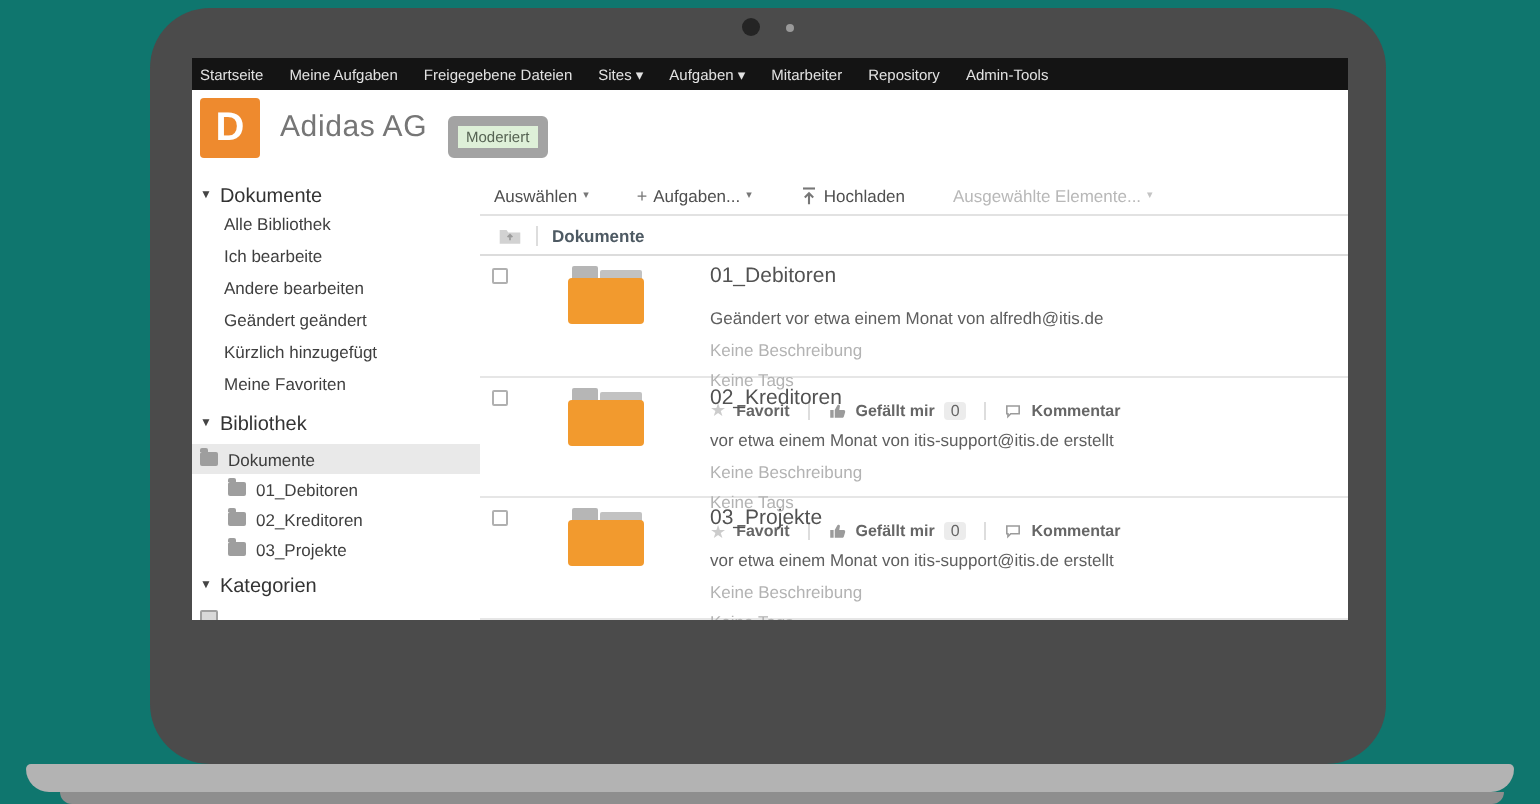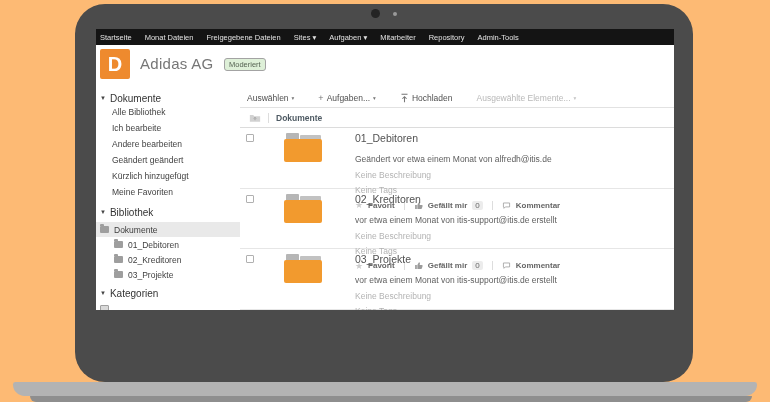--- a/index.html
+++ b/index.html
@@ -1,18 +1,18 @@
 <!DOCTYPE html>
 <html><head>
 <meta charset="utf-8">
 <style>
   * { margin:0; padding:0; box-sizing:border-box; }
   html,body { width:770px; height:402px; background:#000; overflow:hidden;
               font-family:"Liberation Sans", sans-serif; }
-  .stage { position:relative; width:770px; height:402px; background:#fdba74; }
+  .stage { position:relative; width:770px; height:402px; background:#0f766e; }
 
   
   .laptop { position:absolute; left:75px; top:4px; width:618px; height:378px;
             background:#4b4b4b; border-radius:30px; }
   .dot-big { position:absolute; left:296px; top:5px; width:9px; height:9px;
              border-radius:50%; background:#242424; }
   .dot-small { position:absolute; left:318px; top:8px; width:4px; height:4px;
                border-radius:50%; background:#9a9a9a; }
   .base { position:absolute; left:13px; top:382px; width:744px; height:14px;
           background:#b3b3b3; border-radius:3px 3px 14px 14px; }
@@ -28,21 +28,21 @@
             gap:13px; padding:0 4px 0 4px; white-space:nowrap; }
   .topnav span { font-size:7.5px; color:#e2e2e2; cursor:default; }
 
   
   .siteheader { position:relative; height:43px; background:#fff; }
   .logo { position:absolute; left:4px; top:4px; width:30px; height:30px;
           background:#ee8a2e; border-radius:2px; color:#fff; font-size:20px;
           font-weight:bold; display:flex; align-items:center; justify-content:center; }
   .site-title { position:absolute; left:44px; top:10px; font-size:15px; color:#767676; letter-spacing:.3px;text-align:center; }
   .badge { position:absolute; left:128px; top:13px; font-size:7.5px; color:#566353;
-           background:#def0d8; border:1px solid #a3a3a3; border-radius:3px; padding:1px 4px; }
+           background:#def0d8; border:5px solid #a3a3a3; border-radius:3px; padding:1px 4px; }
 
   
   .bodywrap { display:flex; height:222px; }
 
   
   .sidebar { width:144px; flex:none; padding-top:4px; }
   .sec-h { display:flex; align-items:center; gap:4px; margin-left:4px; height:12px;
            font-size:10px; color:#333; }
   .tri { font-size:6px; color:#444; }
   .f-item { padding:3px 0 3px 16px; font-size:8.5px; color:#3f3f3f; }
@@ -97,21 +97,21 @@
 
 <div class="stage">
   <div class="laptop">
     <div class="dot-big"></div>
     <div class="dot-small"></div>
 
     <div class="screen">
 
       <div class="topnav">
         <span>Startseite</span>
-        <span>Monat Dateien</span>
+        <span>Meine Aufgaben</span>
         <span>Freigegebene Dateien</span>
         <span>Sites ▾</span>
         <span>Aufgaben ▾</span>
         <span>Mitarbeiter</span>
         <span>Repository</span>
         <span>Admin-Tools</span>
       </div>
 
       <div class="siteheader">
         <div class="logo">D</div>

